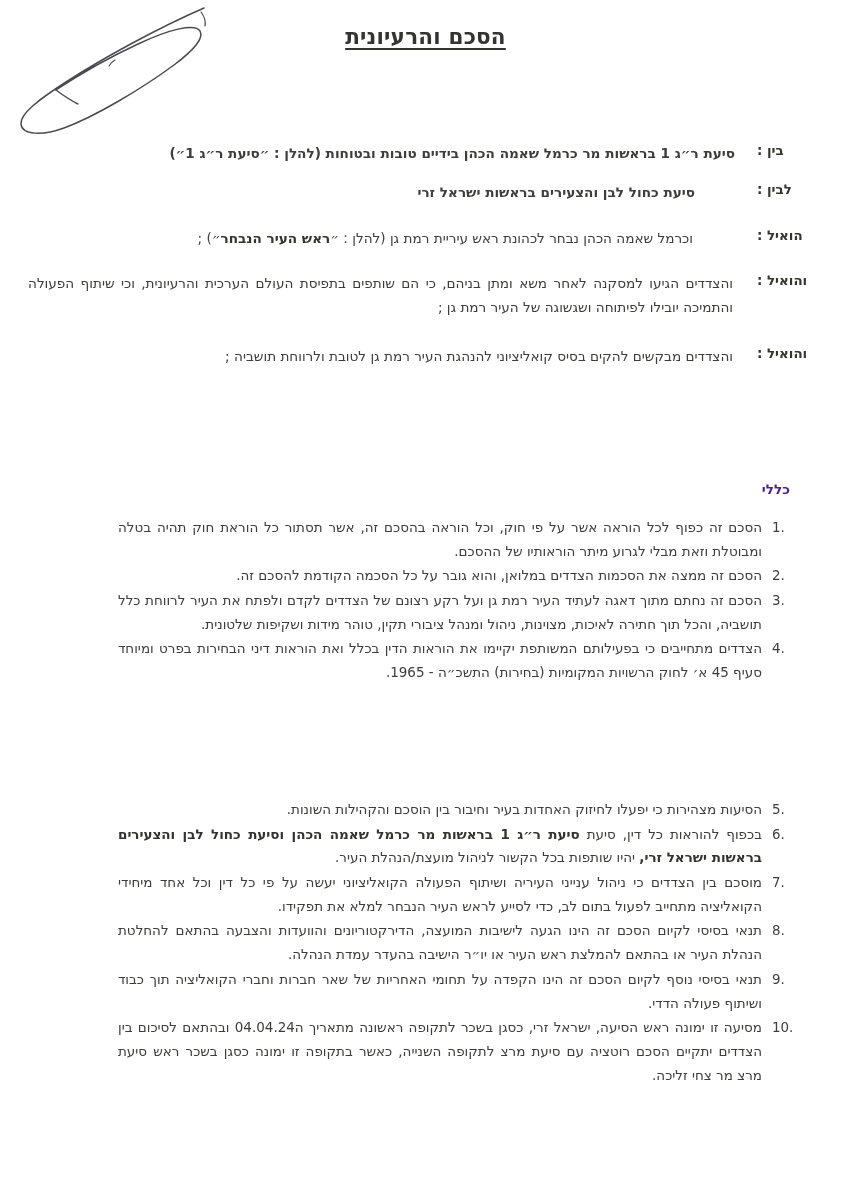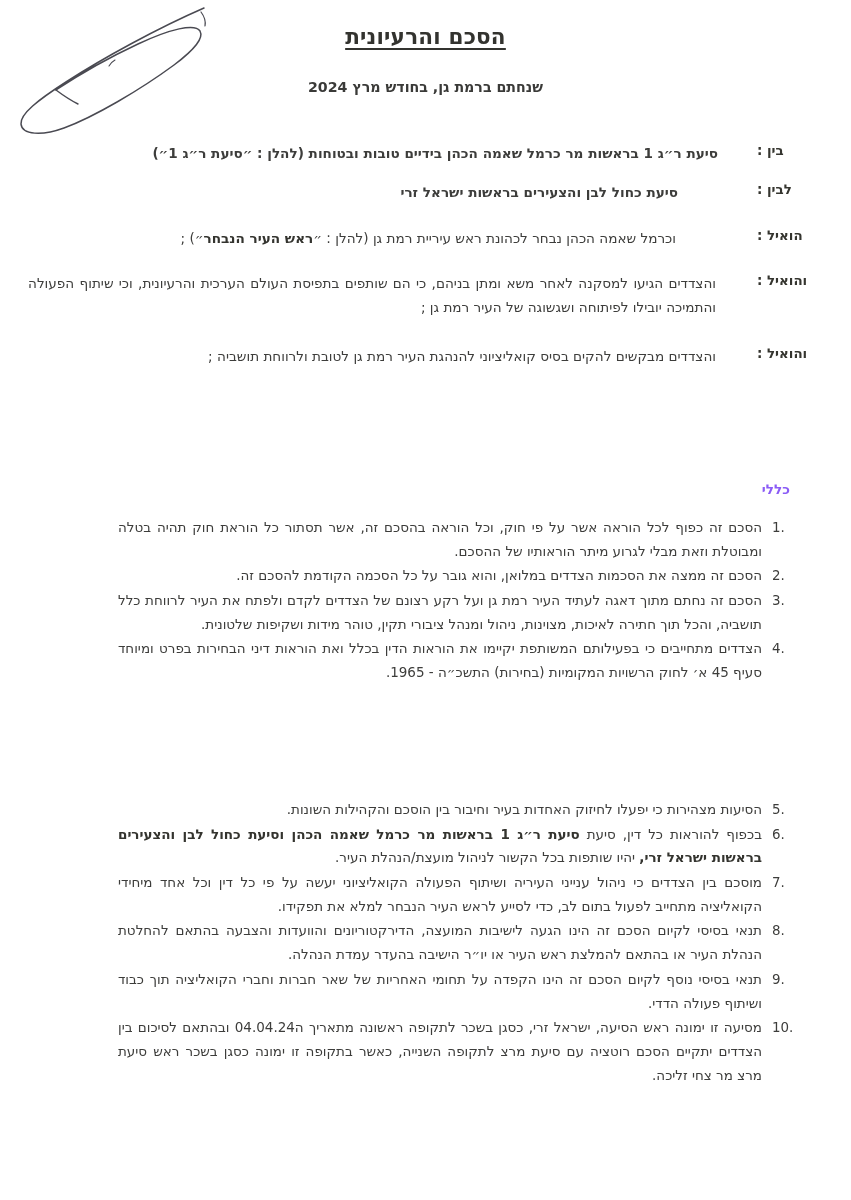--- a/index.html
+++ b/index.html
@@ -68,21 +68,20 @@
     margin-bottom: 16px;
   }
   .row-label {
     flex: 0 0 66px;
     font-size: 13.4px;
     font-weight: bold;
     color: #35352f;
     text-align: left;
     padding-top: 1px;
     white-space: nowrap;
-    margin-left: 17px;
   }
   .row-body {
     flex: 1 1 auto;
     padding-right: 22px;
     font-size: 13.6px;
     line-height: 1.72;
     color: #3d3d3b;
   }
   .row.parties .row-body {
     font-weight: bold;
@@ -94,21 +93,21 @@
   .row.whereas .row-body { text-align: justify; text-align-last: right; }
   .row.whereas.w1 .row-body { padding-right: 64px; }
   .row.whereas.w2 .row-body { padding-right: 24px; }
   .row.whereas.w3 .row-body { padding-right: 24px; }
   .b { font-weight: bold; color: #34342f; margin-top: 12px; }
 
   
   .sec-heading {
     font-size: 13.6px;
     font-weight: bold;
-    color: #8b5cf6;
+    color: #4c1d95;
     text-align: right;
   }
   .sec-heading.underlined {
     text-decoration: underline;
     text-underline-offset: 3px;
     text-decoration-thickness: 1.4px;
   }
   .sec-heading.centered {
     text-align: center;
   }
@@ -173,21 +172,20 @@
     <g fill="none" stroke="#4a4a52" stroke-linecap="round" stroke-linejoin="round">
       <path d="M196 6 C 150 26, 95 56, 58 80 C 30 98, 12 112, 13 122 C 14 133, 34 134, 56 126 C 86 115, 132 88, 166 63 C 186 48, 196 36, 192 29 C 187 21, 162 27, 130 42 C 100 56, 66 76, 48 88" stroke-width="1.5"></path>
       <path d="M48 88 C 56 94, 64 99, 70 102" stroke-width="1.4"></path>
       <path d="M193 10 C 196 14, 198 19, 197 24" stroke-width="1.2"></path>
       <path d="M101 64 C 103 61, 105 59, 107 58" stroke-width="1.1"></path>
     </g>
   </svg>
 
   <div class="title-block">
     <div class="doc-title">הסכם והרעיונית</div>
-    <div class="doc-subtitle">שנחתם ברמת גן, בחודש מרץ 2024</div>
   </div>
 
   <div class="rows">
 
     <div class="row parties p1">
       <div class="row-label">בין :</div>
       <div class="row-body">סיעת ר״ג 1 בראשות מר כרמל שאמה הכהן בידיים טובות ובטוחות (להלן : ״סיעת ר״ג 1״)</div>
     </div>
 
     <div class="row parties p2">

